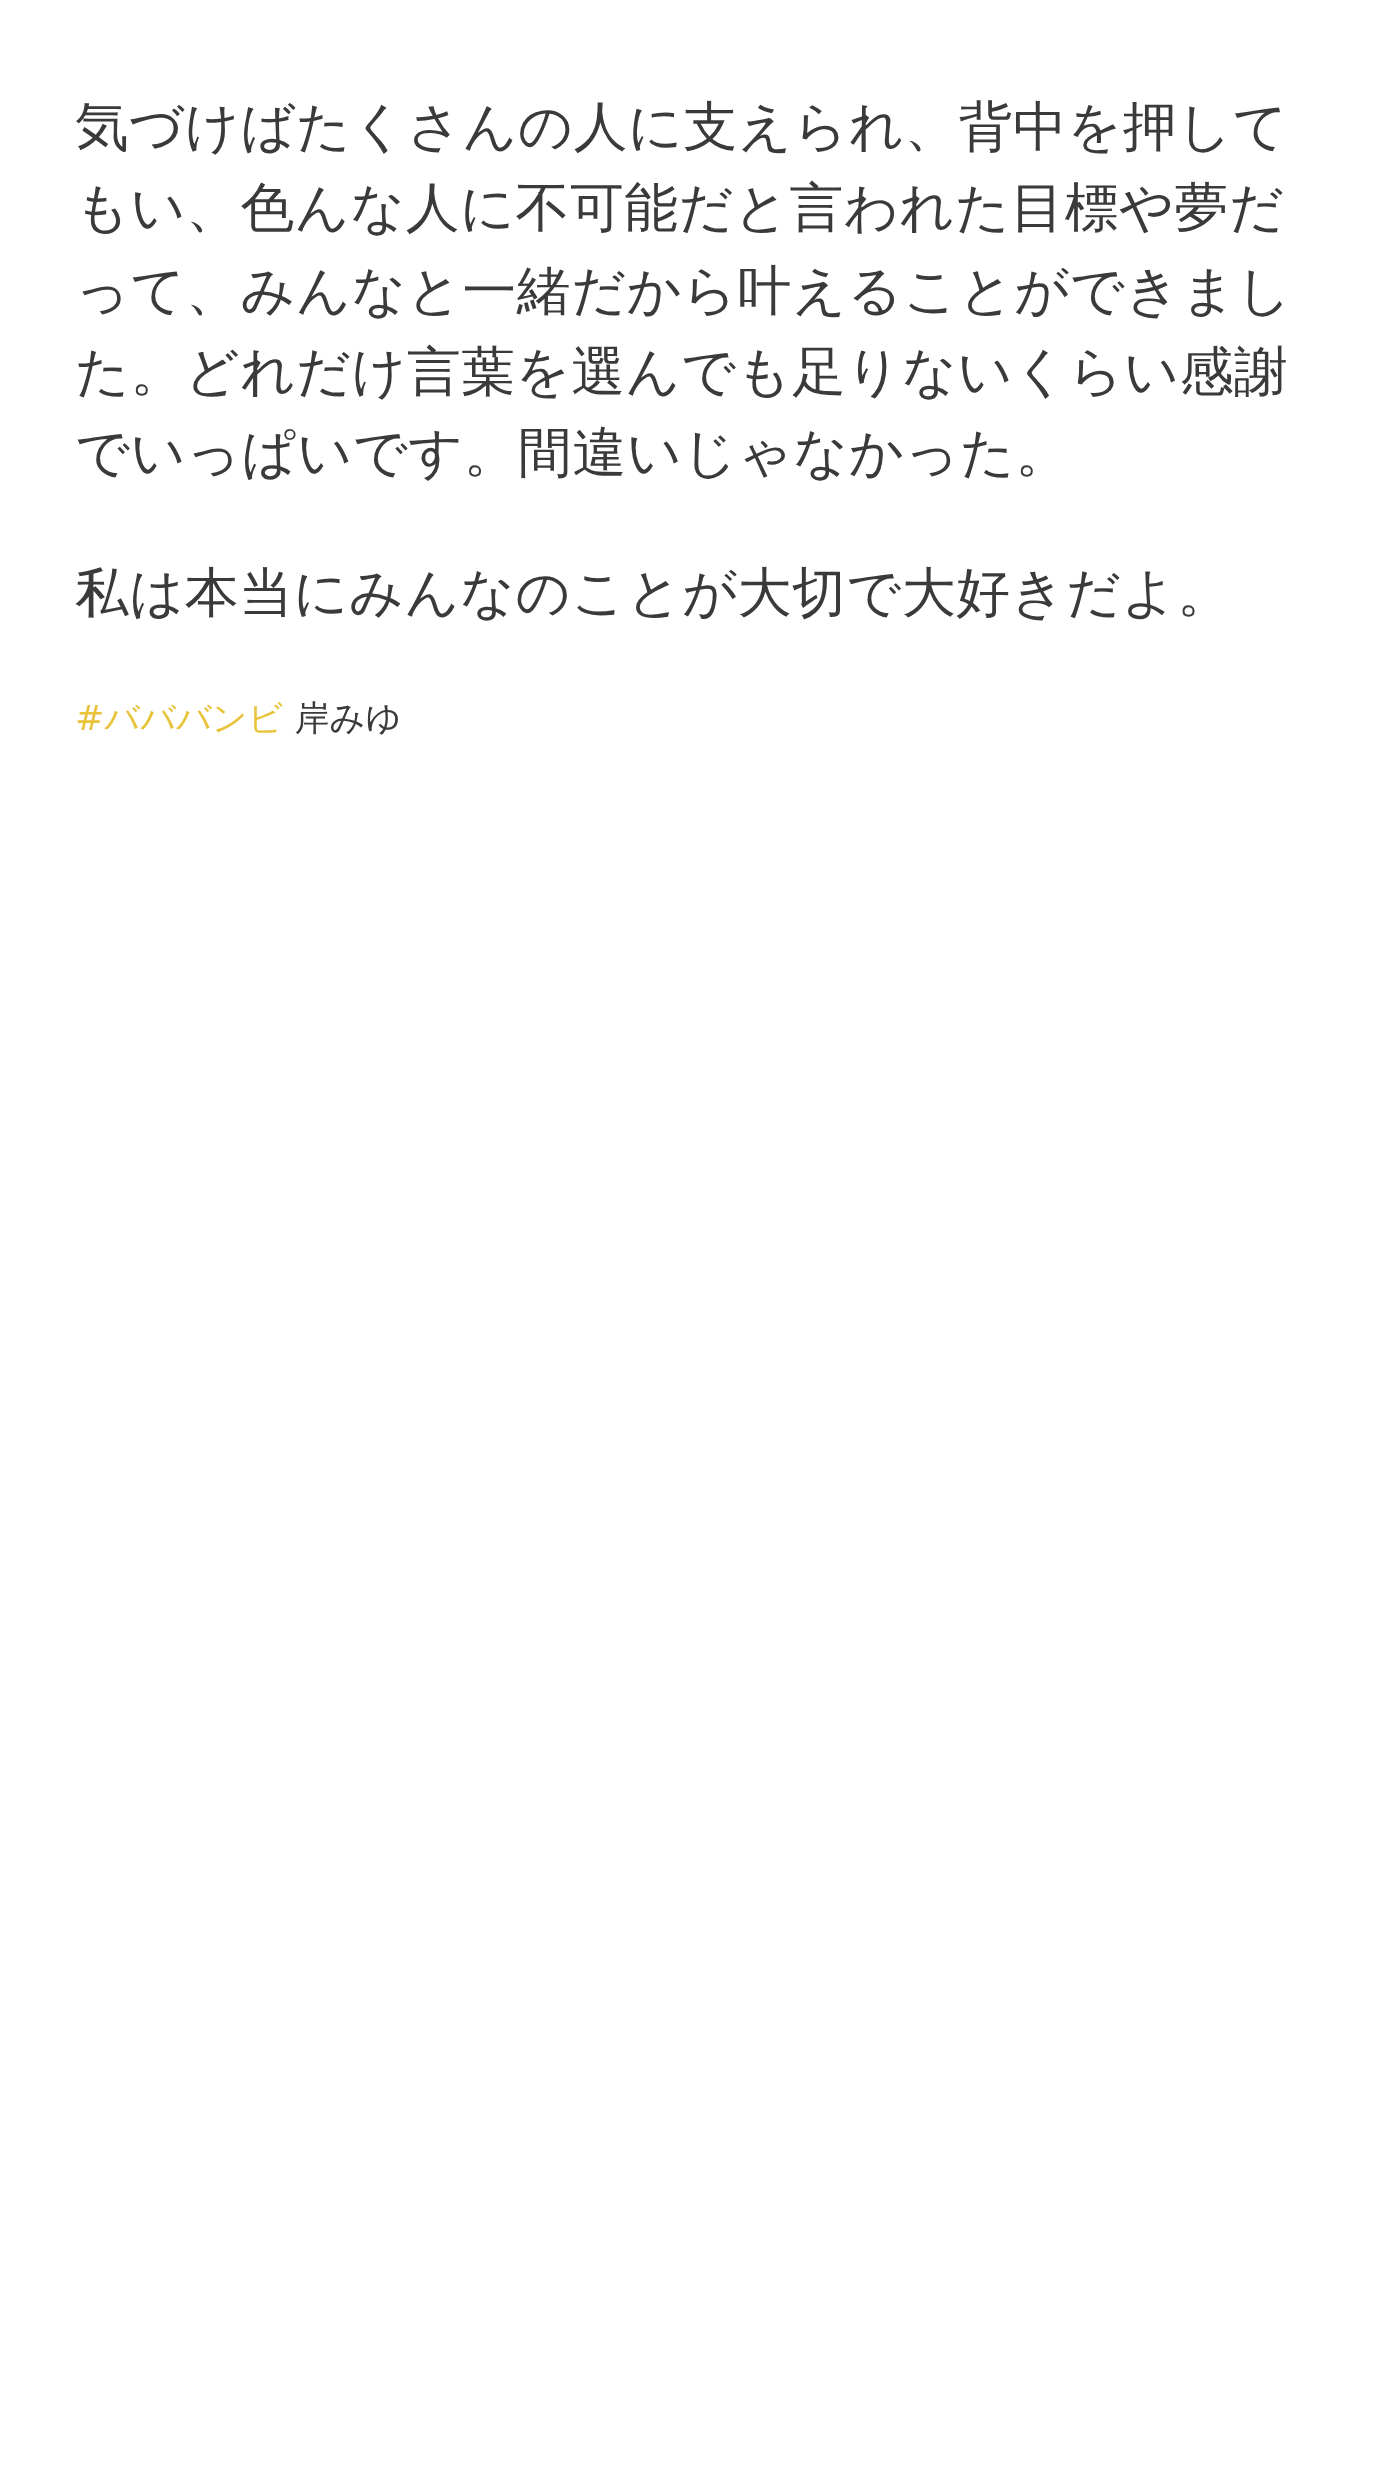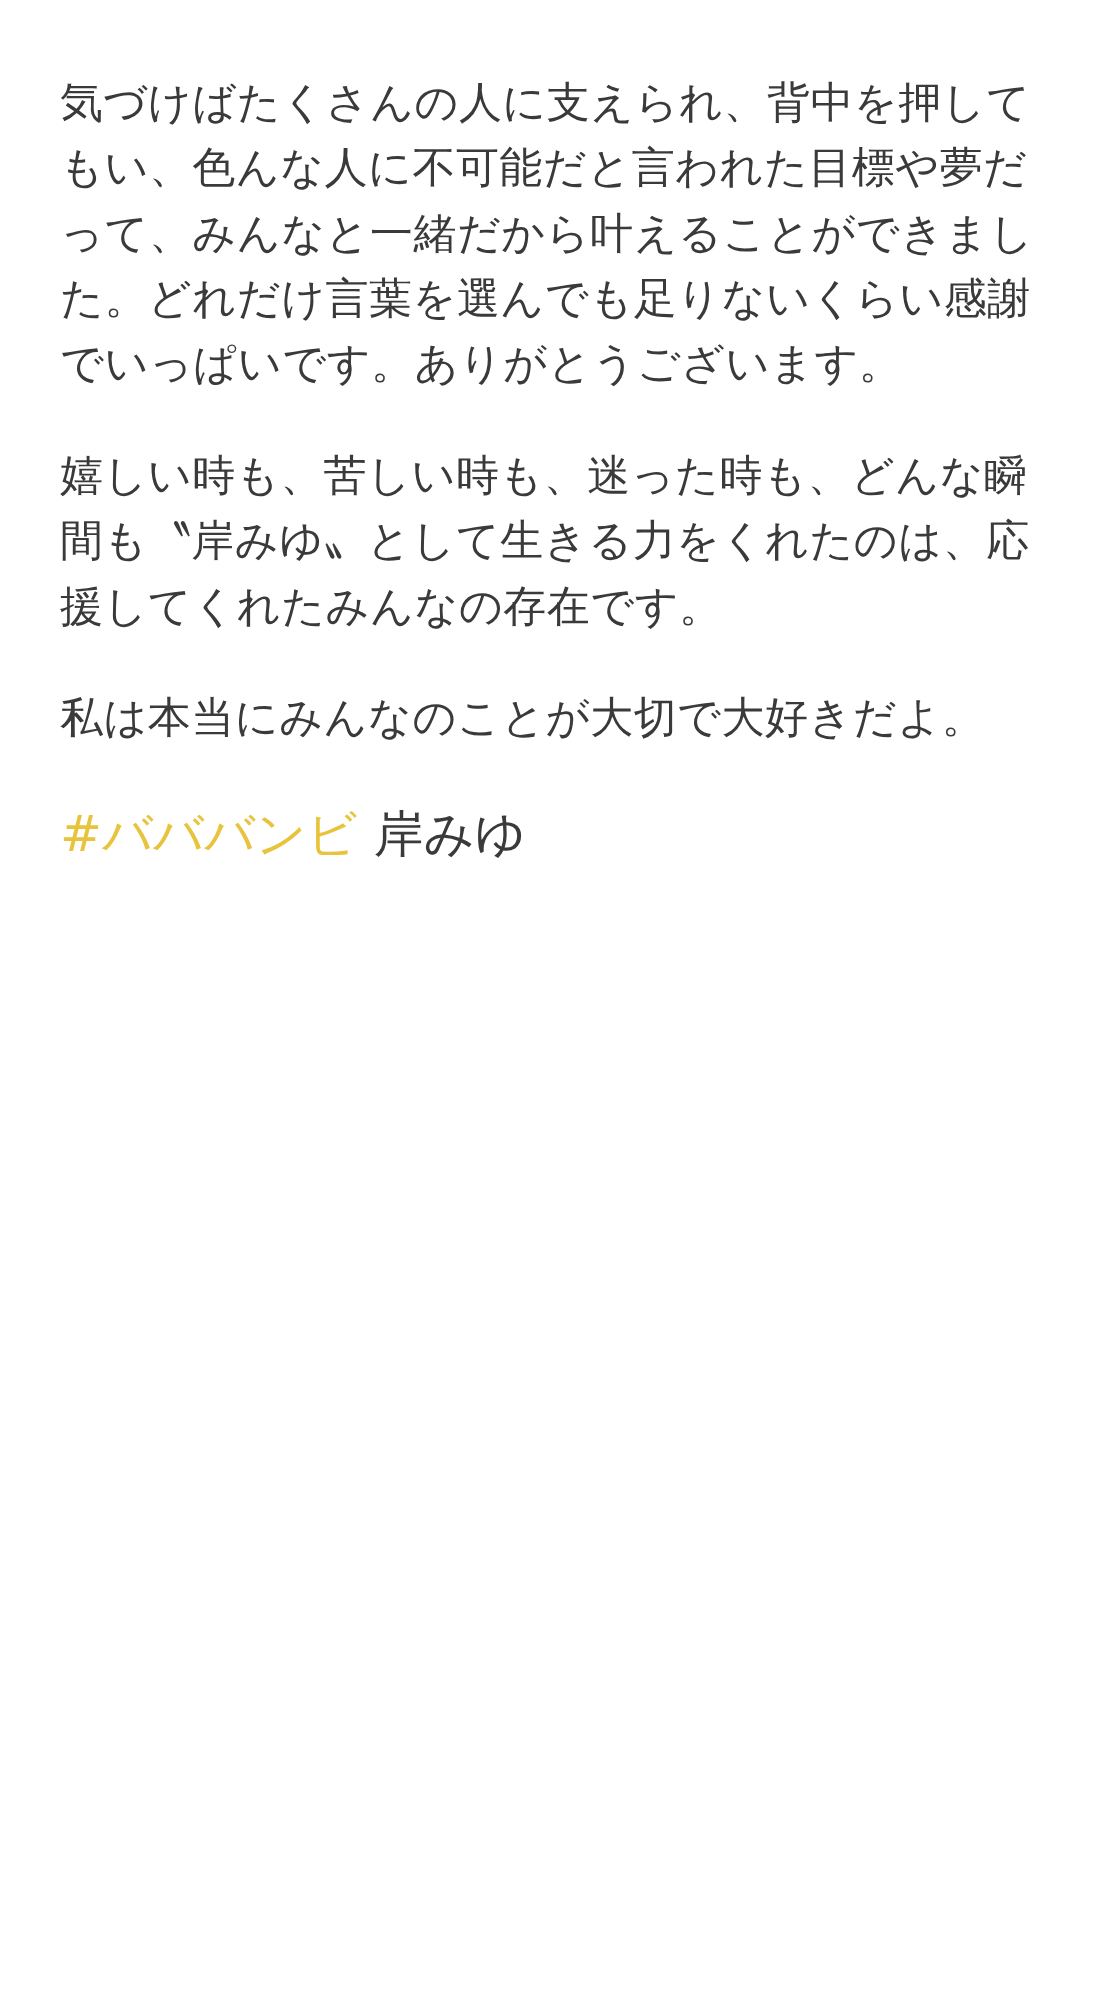--- a/index.html
+++ b/index.html
@@ -36,38 +36,37 @@
   .para:last-child {
     margin-bottom: 0;
   }
   .para-closing {
     margin-top: 58px;
   }
   .hashtag {
     color: #e8c33c;
   }
   .sign-line {
-    font-size: 50px;
+    font-size: 28px;
     line-height: 1.52;
     color: #3a3a3a;
     margin: 0;
   }
   .sign-name {
     color: #3a3a3a;
   }
 </style>
 </head>
 <body>
 
 <div class="page">
   <article class="statement">
 
-    <p class="para">気づけばたくさんの人に支えられ、背中を押してもい、色んな人に不可能だと言われた目標や夢だって、みんなと一緒だから叶えることができました。どれだけ言葉を選んでも足りないくらい感謝でいっぱいです。ありがとうございます。</p>
+    <p class="para">気づけばたくさんの人に支えられ、背中を押してもい、色んな人に不可能だと言われた目標や夢だって、みんなと一緒だから叶えることができました。どれだけ言葉を選んでも足りないくらい感謝でいっぱいです。間違いじゃなかった。</p>
 
-    <p class="para">嬉しい時も、苦しい時も、迷った時も、どんな瞬間も〝岸みゆ〟として生きる力をくれたのは、応援してくれたみんなの存在です。</p>
 
     <p class="para">私は本当にみんなのことが大切で大好きだよ。</p>
 
 
 
     <p class="sign-line para-closing"><span class="hashtag">#バババンビ</span><span class="sign-name"> 岸みゆ</span></p>
 
   </article>
 </div>
 

